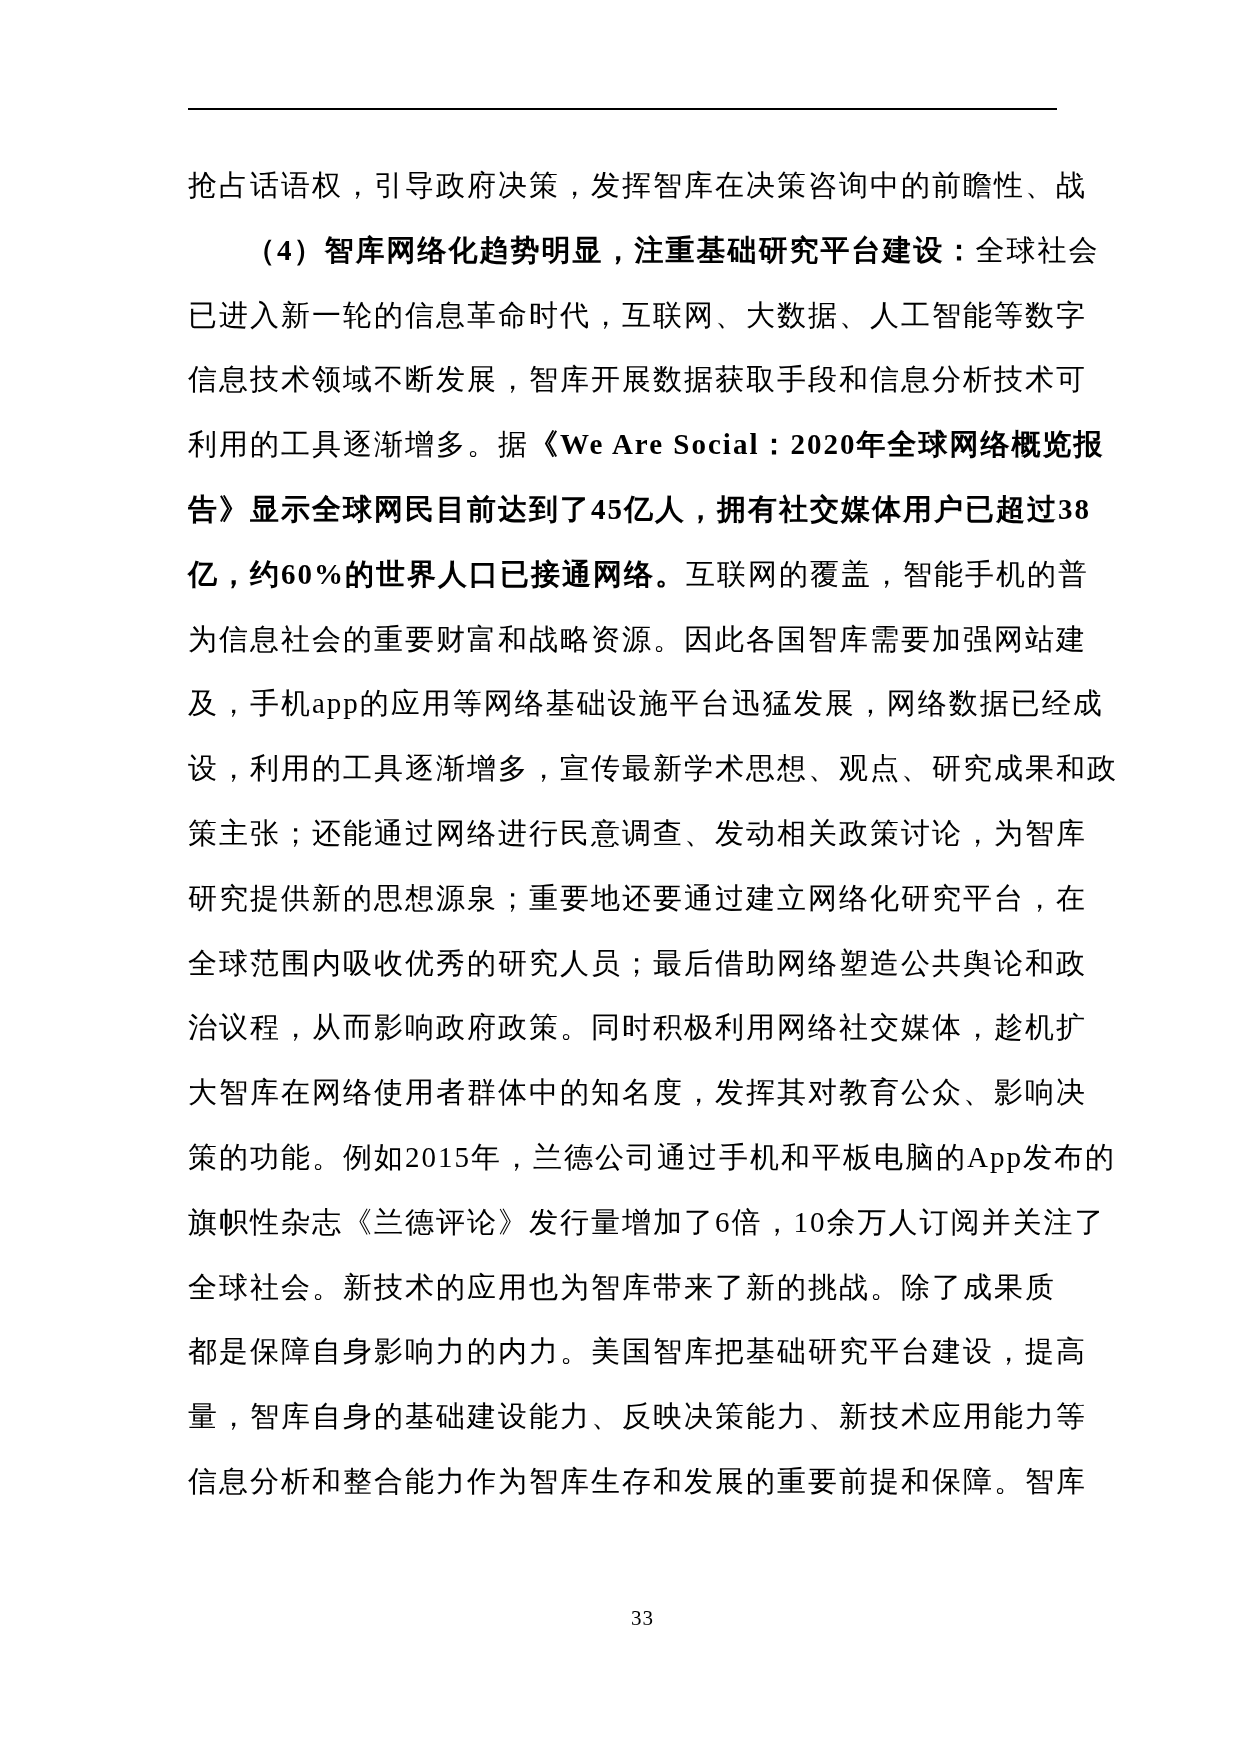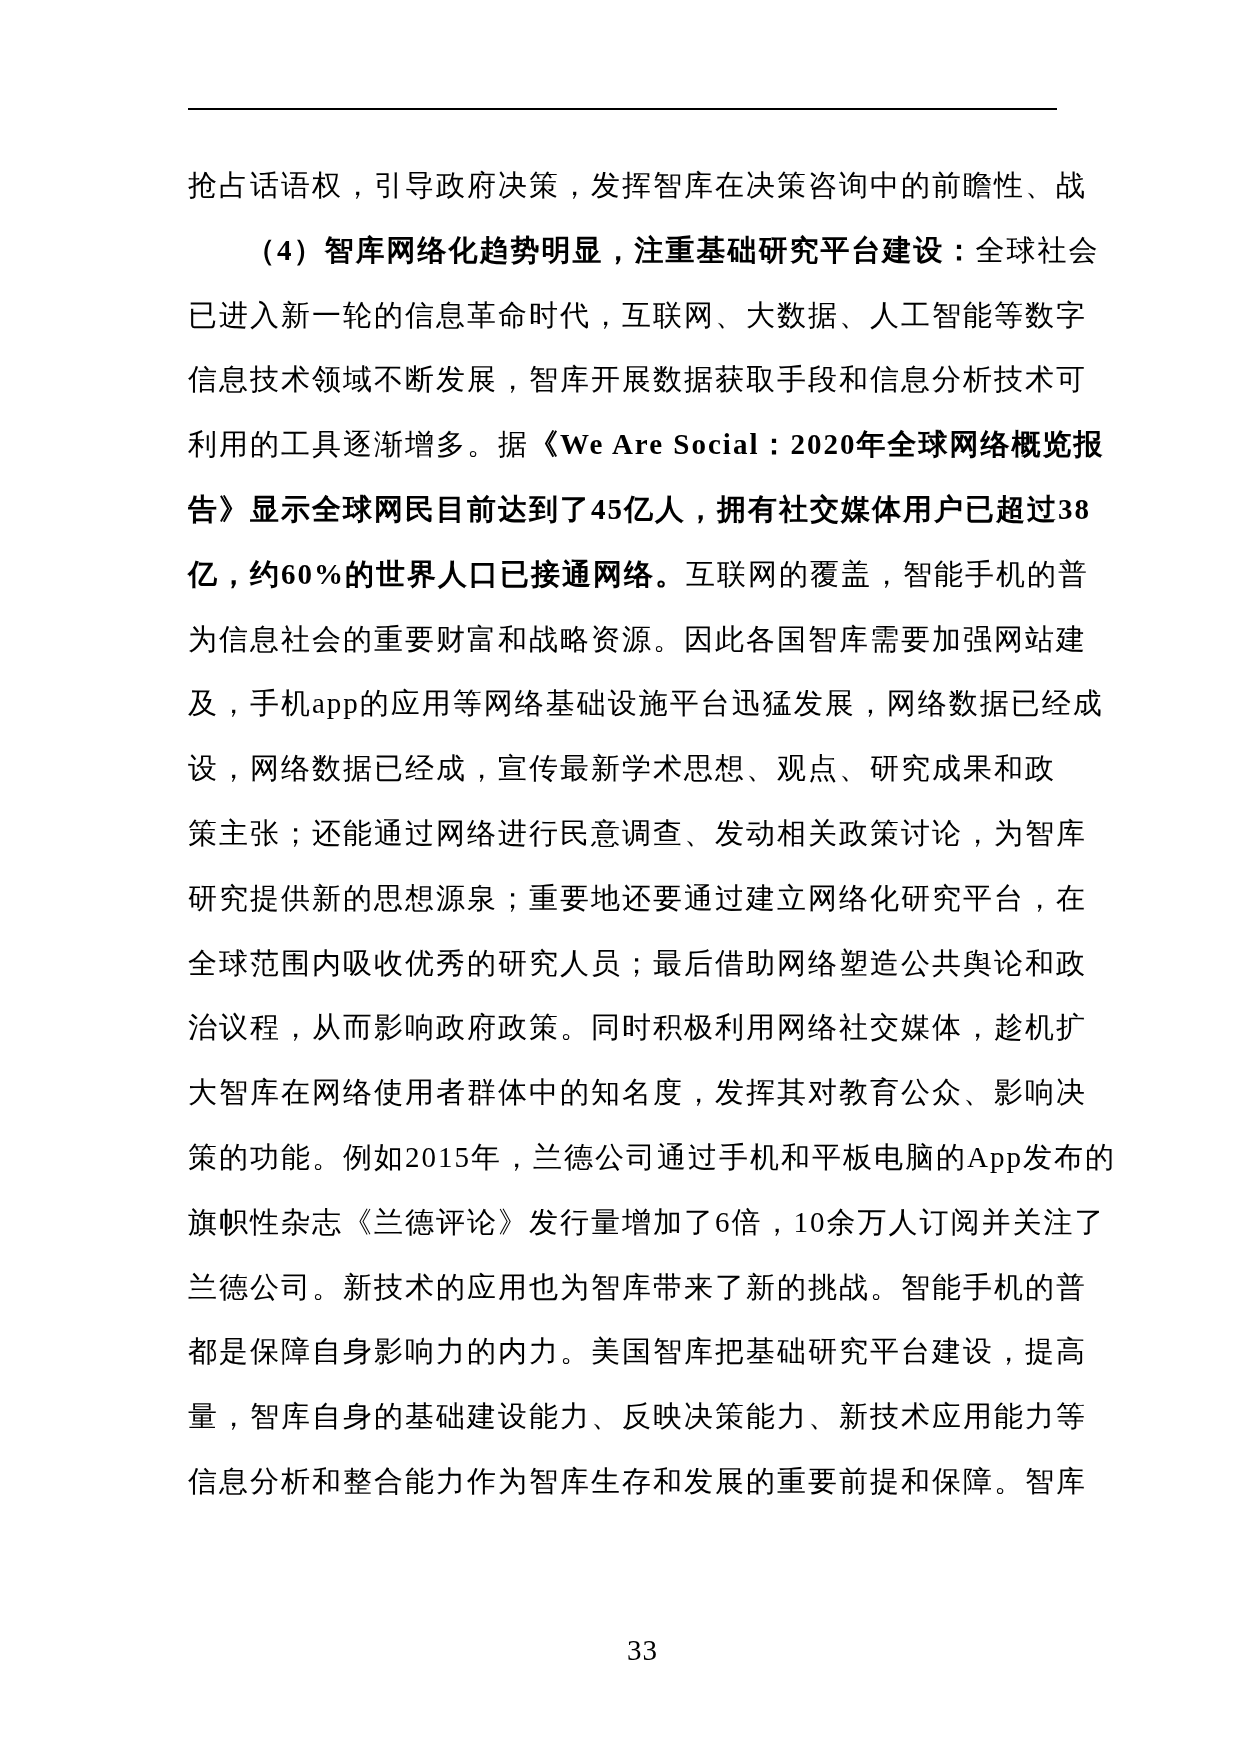--- a/index.html
+++ b/index.html
@@ -49,53 +49,52 @@
   .seg.bold {
     font-weight: bold;
     margin-top: 20px;
   }
   .footer {
     position: absolute;
     left: 188px;
     top: 1598px;
     width: 909px;
     text-align: center;
-    font-size: 29px;
+    font-size: 21px;
     line-height: 40px;
     letter-spacing: 1px;
-    margin-top: 32px;
   }
 </style>
 </head>
 <body>
 
 <div class="page">
   <div class="header-rule"></div>
   <div class="doc-body" id="doc-body">
       <div class="paragraph">
         <div class="text-line"><span class="seg">抢占话语权，引导政府决策，发挥智库在决策咨询中的前瞻性、战</span></div>
       </div>
       <div class="paragraph">
         <div class="text-line indent"><span class="seg bold">（4）智库网络化趋势明显，注重基础研究平台建设：</span><span class="seg">全球社会</span></div>
         <div class="text-line"><span class="seg">已进入新一轮的信息革命时代，互联网、大数据、人工智能等数字</span></div>
         <div class="text-line"><span class="seg">信息技术领域不断发展，智库开展数据获取手段和信息分析技术可</span></div>
         <div class="text-line"><span class="seg">利用的工具逐渐增多。据</span><span class="seg bold">《We Are Social：2020年全球网络概览报</span></div>
         <div class="text-line"><span class="seg bold">告》显示全球网民目前达到了45亿人，拥有社交媒体用户已超过38</span></div>
         <div class="text-line"><span class="seg bold">亿，约60%的世界人口已接通网络。</span><span class="seg">互联网的覆盖，智能手机的普</span></div>
         <div class="text-line"><span class="seg">为信息社会的重要财富和战略资源。因此各国智库需要加强网站建</span></div>
         <div class="text-line"><span class="seg">及，手机app的应用等网络基础设施平台迅猛发展，网络数据已经成</span></div>
-        <div class="text-line"><span class="seg">设，网络数据已经成，宣传最新学术思想、观点、研究成果和政</span></div>
+        <div class="text-line"><span class="seg">设，利用的工具逐渐增多，宣传最新学术思想、观点、研究成果和政</span></div>
         <div class="text-line"><span class="seg">策主张；还能通过网络进行民意调查、发动相关政策讨论，为智库</span></div>
         <div class="text-line"><span class="seg">研究提供新的思想源泉；重要地还要通过建立网络化研究平台，在</span></div>
         <div class="text-line"><span class="seg">全球范围内吸收优秀的研究人员；最后借助网络塑造公共舆论和政</span></div>
         <div class="text-line"><span class="seg">治议程，从而影响政府政策。同时积极利用网络社交媒体，趁机扩</span></div>
         <div class="text-line"><span class="seg">大智库在网络使用者群体中的知名度，发挥其对教育公众、影响决</span></div>
         <div class="text-line"><span class="seg">策的功能。例如2015年，兰德公司通过手机和平板电脑的App发布的</span></div>
         <div class="text-line"><span class="seg">旗帜性杂志《兰德评论》发行量增加了6倍，10余万人订阅并关注了</span></div>
-        <div class="text-line"><span class="seg">兰德公司。新技术的应用也为智库带来了新的挑战。智能手机的普</span></div>
+        <div class="text-line"><span class="seg">全球社会。新技术的应用也为智库带来了新的挑战。除了成果质</span></div>
         <div class="text-line"><span class="seg">都是保障自身影响力的内力。美国智库把基础研究平台建设，提高</span></div>
         <div class="text-line"><span class="seg">量，智库自身的基础建设能力、反映决策能力、新技术应用能力等</span></div>
         <div class="text-line"><span class="seg">信息分析和整合能力作为智库生存和发展的重要前提和保障。智库</span></div>
       </div>
     </div>
   <div class="footer">
     <span>33</span>
   </div>
 </div>
 

